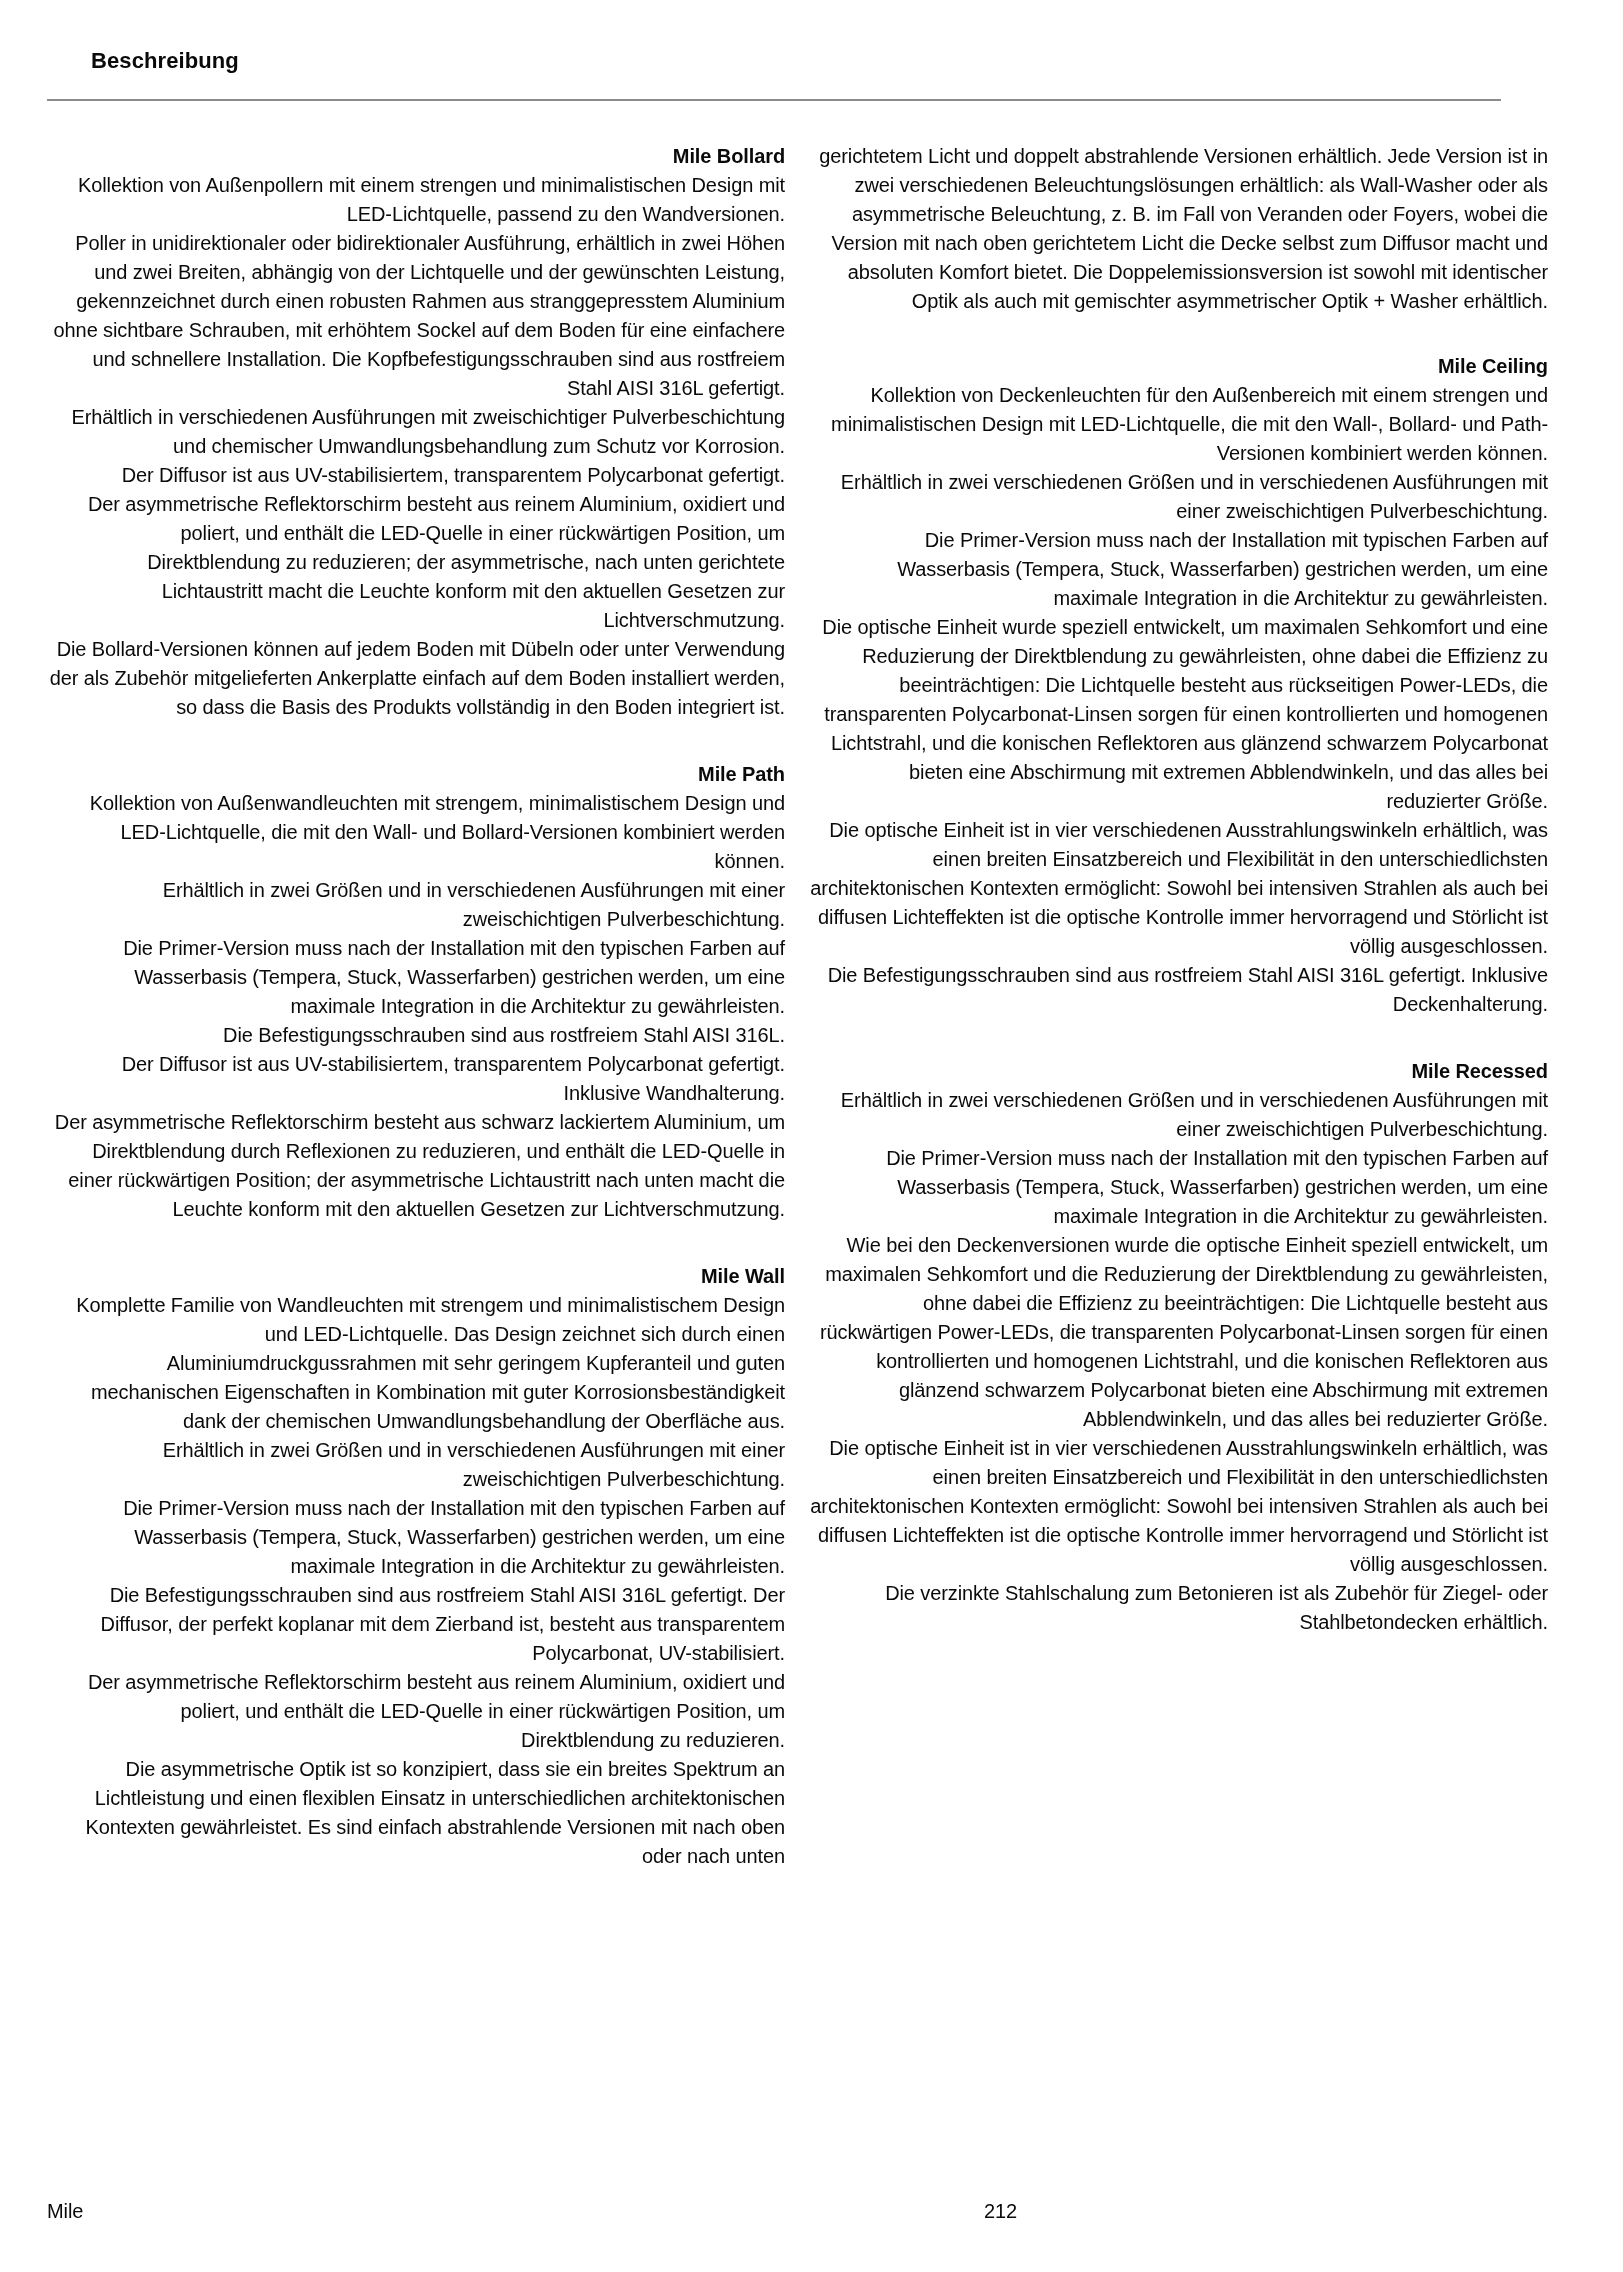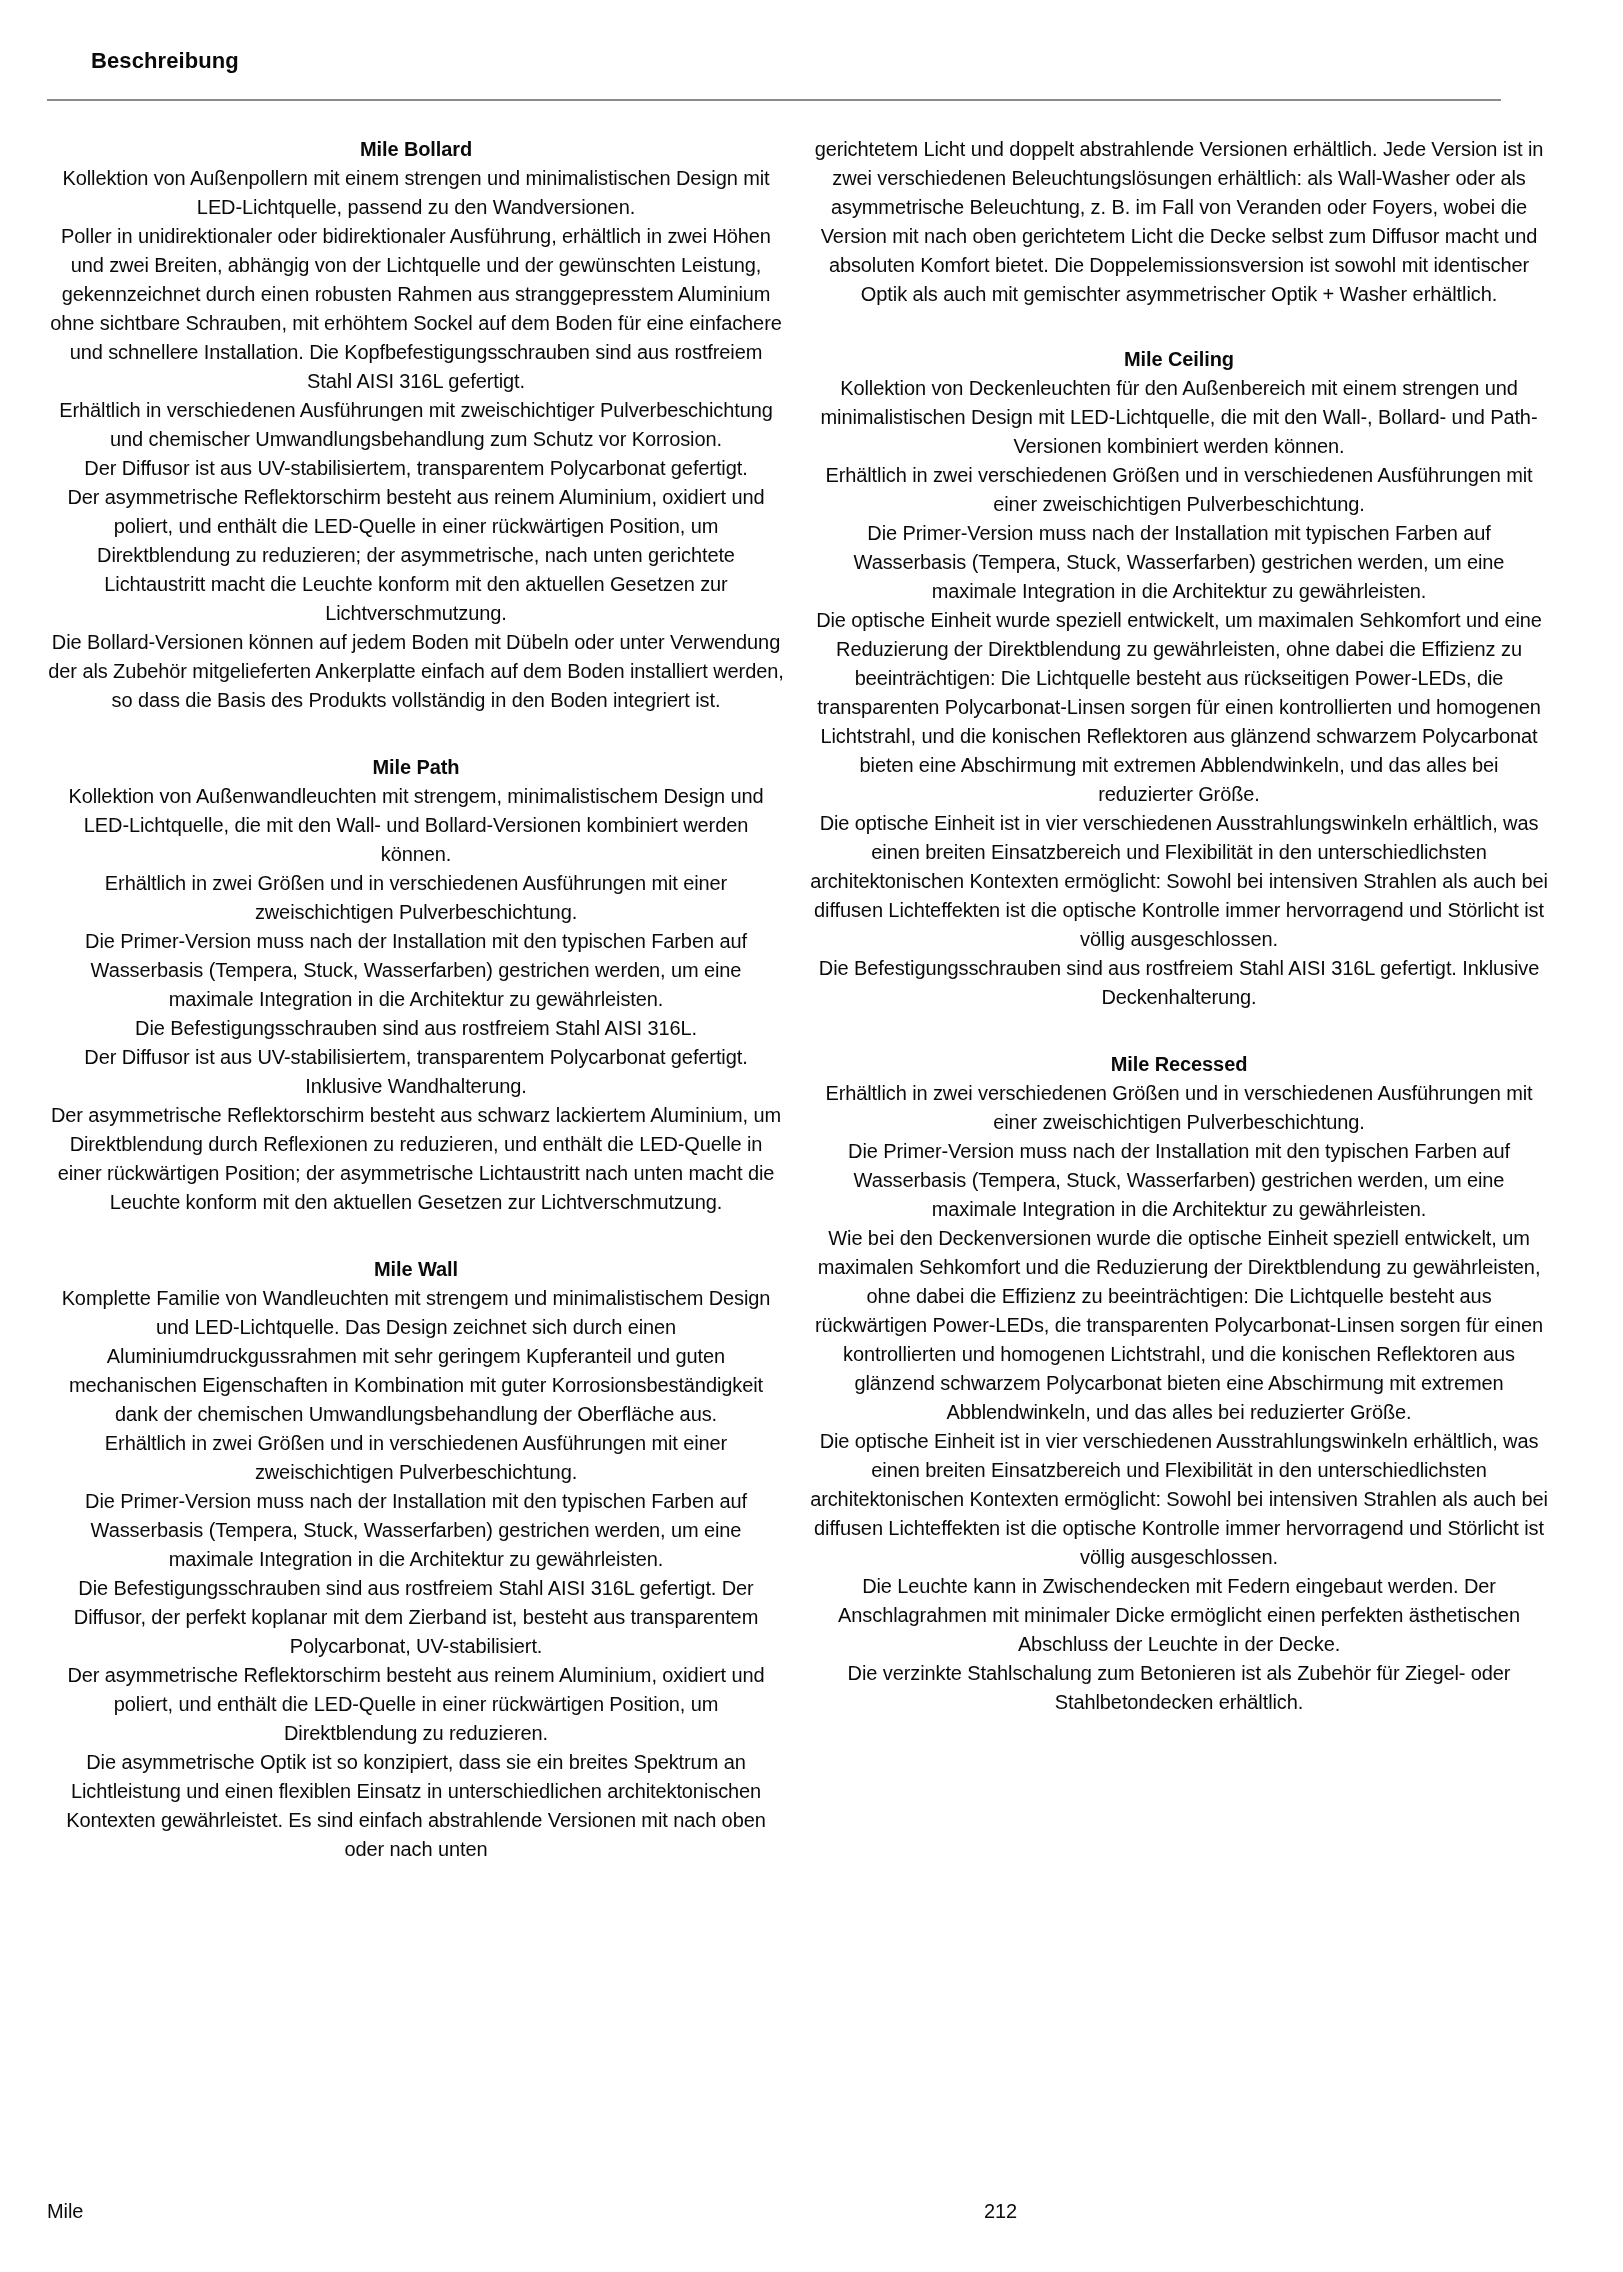--- a/index.html
+++ b/index.html
@@ -21,26 +21,26 @@
     margin-left: 44px;
   }
   .header-rule {
     position: absolute;
     left: 47px; top: 99px;
     width: 1454px; height: 1.9px;
     background: #8c8c8c;
   }
   .col {
     position: absolute;
-    top: 135px;
+    top: 142px;
     width: 738px;
     font-size: 20px;
     line-height: 29px;
     letter-spacing: -0.1px;
-    text-align: center;
+    text-align: right;
     hyphens: auto;
     -webkit-hyphens: auto;
   }
   .col-left  { left: 47px; }
   .col-right { left: 810px; }
   .section { margin: 0; }
   .section + .section { margin-top: 38px; }
   .continuation + .section { margin-top: 36px; }
   .section-title {
     font-weight: bold;
@@ -117,21 +117,20 @@
     <p class="body-par">Die optische Einheit ist in vier verschiedenen Ausstrahlungswinkeln erhältlich, was einen breiten Einsatzbereich und Flexibilität in den unterschiedlichsten architektonischen Kontexten ermöglicht: Sowohl bei intensiven Strahlen als auch bei diffusen Lichteffekten ist die optische Kontrolle immer hervorragend und Störlicht ist völlig ausgeschlossen.</p>
     <p class="body-par">Die Befestigungsschrauben sind aus rostfreiem Stahl AISI 316L gefertigt. Inklusive Deckenhalterung.</p>
   </div>
 
   <div class="section">
     <h3 class="section-title">Mile Recessed</h3>
     <p class="body-par">Erhältlich in zwei verschiedenen Größen und in verschiedenen Ausführungen mit einer zweischichtigen Pulverbeschichtung.</p>
     <p class="body-par">Die Primer-Version muss nach der Installation mit den typischen Farben auf Wasserbasis (Tempera, Stuck, Wasserfarben) gestrichen werden, um eine maximale Integration in die Architektur zu gewährleisten.</p>
     <p class="body-par">Wie bei den Deckenversionen wurde die optische Einheit speziell entwickelt, um maximalen Sehkomfort und die Reduzierung der Direktblendung zu gewährleisten, ohne dabei die Effizienz zu beeinträchtigen: Die Lichtquelle besteht aus rückwärtigen Power-LEDs, die transparenten Polycarbonat-Linsen sorgen für einen kontrollierten und homogenen Lichtstrahl, und die konischen Reflektoren aus glänzend schwarzem Polycarbonat bieten eine Abschirmung mit extremen Abblendwinkeln, und das alles bei reduzierter Größe.</p>
     <p class="body-par">Die optische Einheit ist in vier verschiedenen Ausstrahlungswinkeln erhältlich, was einen breiten Einsatzbereich und Flexibilität in den unterschiedlichsten architektonischen Kontexten ermöglicht: Sowohl bei intensiven Strahlen als auch bei diffusen Lichteffekten ist die optische Kontrolle immer hervorragend und Störlicht ist völlig ausgeschlossen.</p>
-    <p class="body-par">Die Leuchte kann in Zwischendecken mit Federn eingebaut werden. Der Anschlagrahmen mit minimaler Dicke ermöglicht einen perfekten ästhetischen Abschluss der Leuchte in der Decke.</p>
     <p class="body-par">Die verzinkte Stahlschalung zum Betonieren ist als Zubehör für Ziegel- oder Stahlbetondecken erhältlich.</p>
   </div>
 
 </div>
 
 <div class="footer-left">Mile</div>
 <div class="footer-right">212</div>
 
 
 </body></html>

